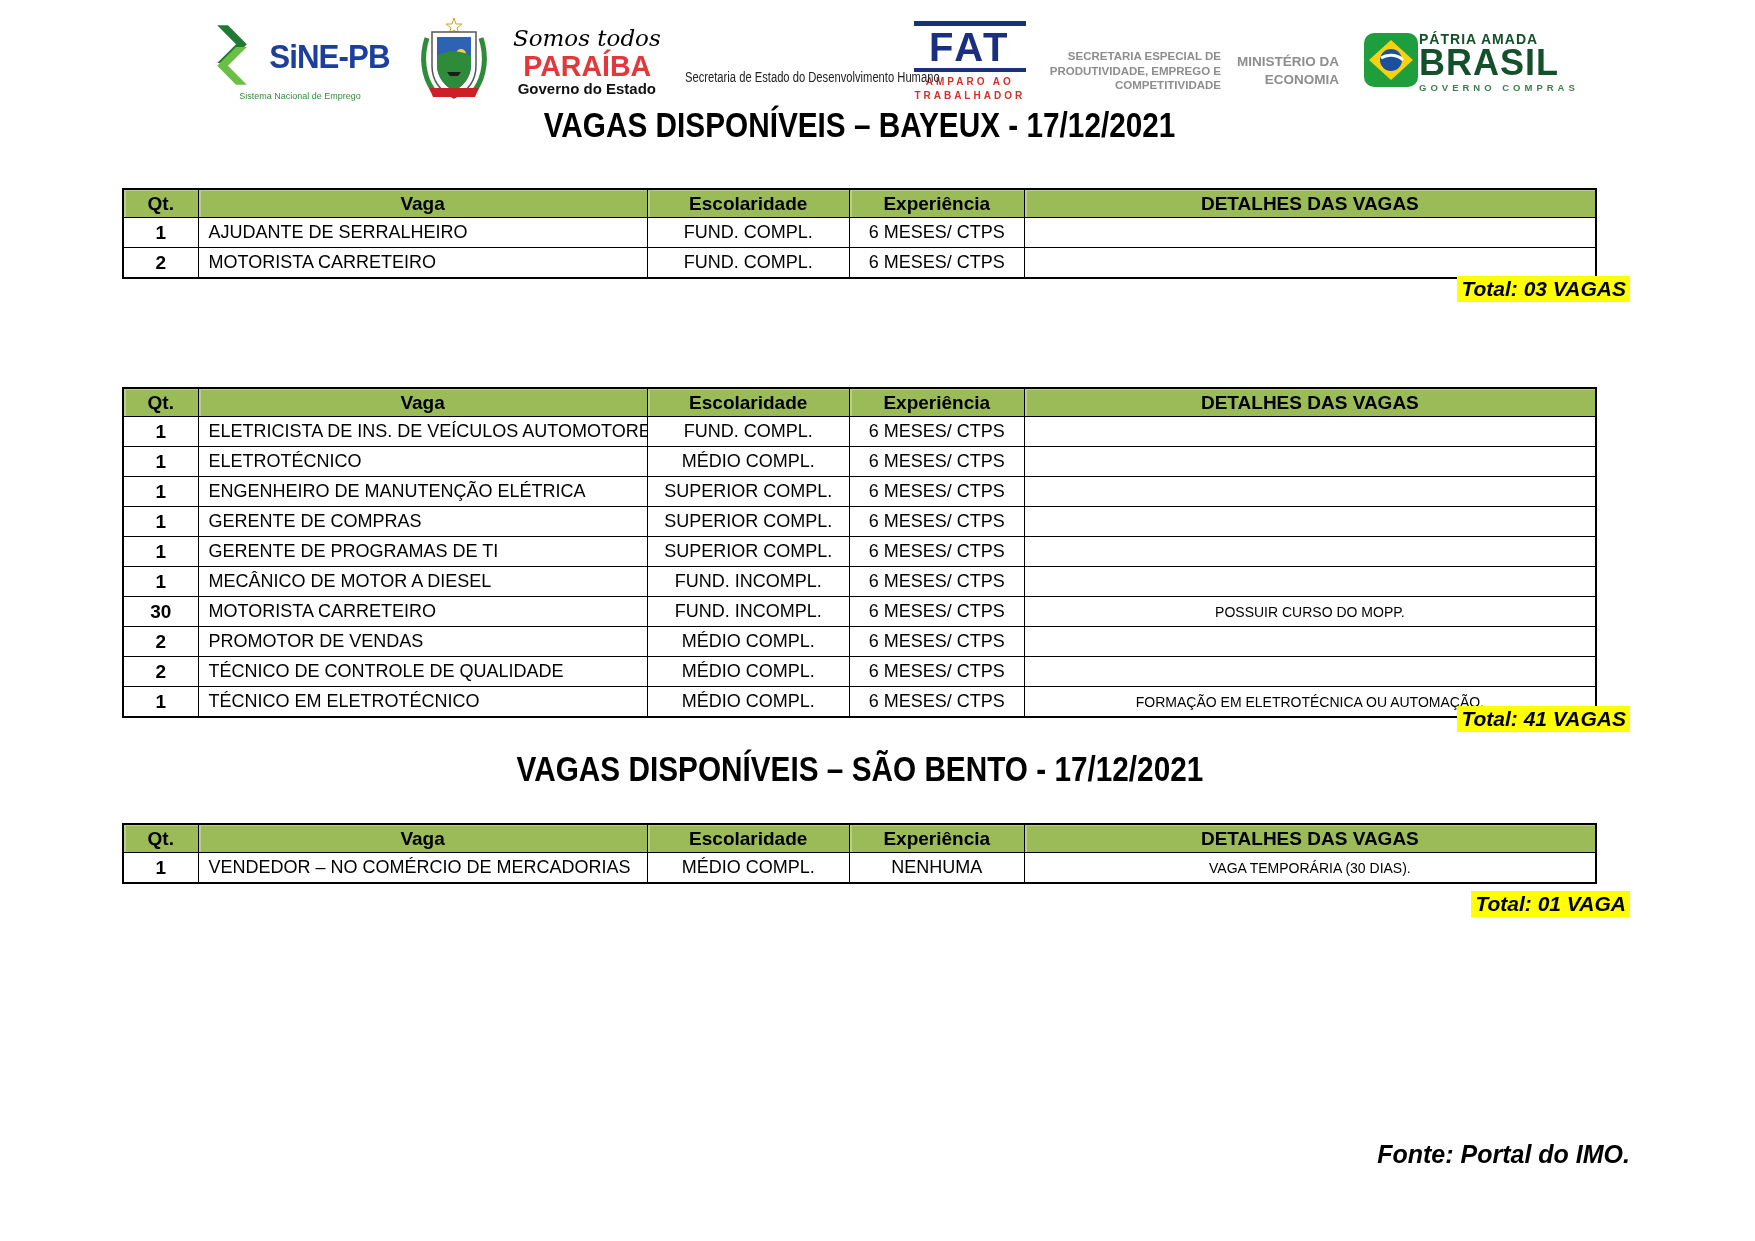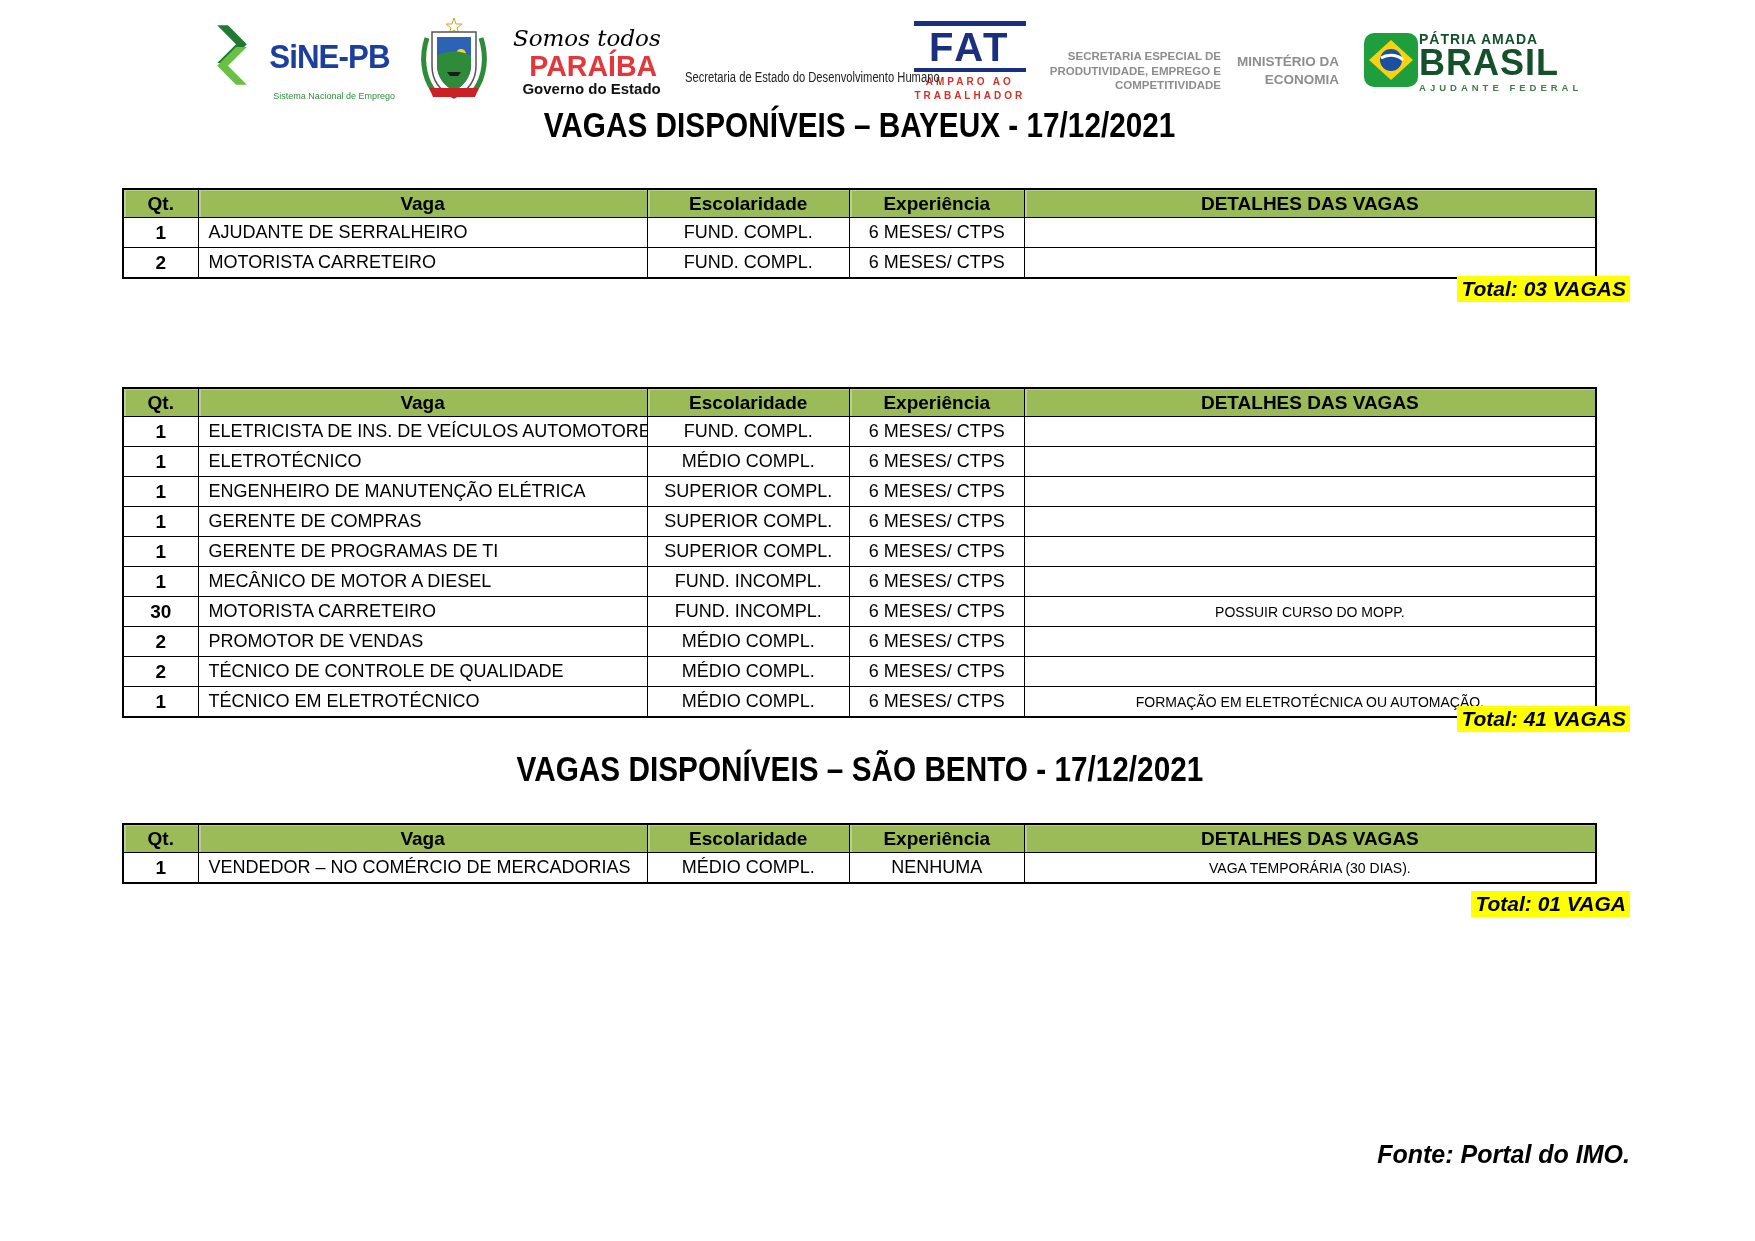--- a/index.html
+++ b/index.html
@@ -1,21 +1,21 @@
 <!DOCTYPE html>
 <html><head>
 <meta charset="utf-8">
 <style>
   html,body{margin:0;padding:0;background:#ffffff;}
   .page{position:relative;width:1755px;height:1241px;background:#fff;
         font-family:"Liberation Sans",sans-serif;color:#000;overflow:hidden;}
 
   
   .logos{position:absolute;top:14px;left:205px;height:96px;display:flex;align-items:center;gap:24px;}
-  .logo-block{display:flex;flex-direction:column;align-items:flex-end;}
+  .logo-block{display:flex;flex-direction:column;align-items:center;}
   .sine-row{display:flex;align-items:center;gap:5px;}
   .sine-text{font-size:34px;font-weight:bold;color:#1c3f9e;letter-spacing:-1px;display:inline-block;transform:scaleX(.92);}
   .sine-sub{font-size:9px;color:#2f8f3a;margin-top:1px;}
   .pb-script{font-family:"DejaVu Serif",serif;font-style:italic;font-size:23px;line-height:1;}
   .pb-name{font-size:30px;font-weight:bold;color:#e2373b;line-height:1.05;display:inline-block;transform:scaleX(.95);}
   .pb-gov{font-size:15px;font-weight:bold;color:#111;line-height:1.1;}
   .sedh-wrap{width:205px;margin-top:30px;}
   .sedh{font-size:14px;color:#222;white-space:nowrap;display:inline-block;transform:scaleX(.8);transform-origin:left center;}
   .fat{width:112px;display:flex;flex-direction:column;align-items:center;}
   .fat-top{width:100%;height:5px;background:#1b2f80;}
@@ -128,21 +128,21 @@
         <svg width="56" height="56" viewBox="0 0 56 56">
           <rect x="1" y="1" width="54" height="54" rx="10" fill="#1f9e3d"></rect>
           <polygon points="28,8 50,28 28,48 6,28" fill="#f8d210"></polygon>
           <circle cx="28" cy="28" r="11" fill="#1b4fa0"></circle>
           <path d="M18,26 C24,22 34,22 40,28" stroke="#fff" stroke-width="3" fill="none"></path>
         </svg>
       </span>
       <span class="brasil-text">
         <span class="br-l1">PÁTRIA AMADA</span>
         <span class="br-l2">BRASIL</span>
-        <span class="br-l3">AJUDANTE FEDERAL</span>
+        <span class="br-l3">GOVERNO COMPRAS</span>
       </span>
     </div>
   </div>
 
   <div class="title t1">
     <span>VAGAS DISPONÍVEIS – BAYEUX - 17/12/2021</span>
   </div>
   <table class="vtable tb1">
     <thead>
         <tr>

